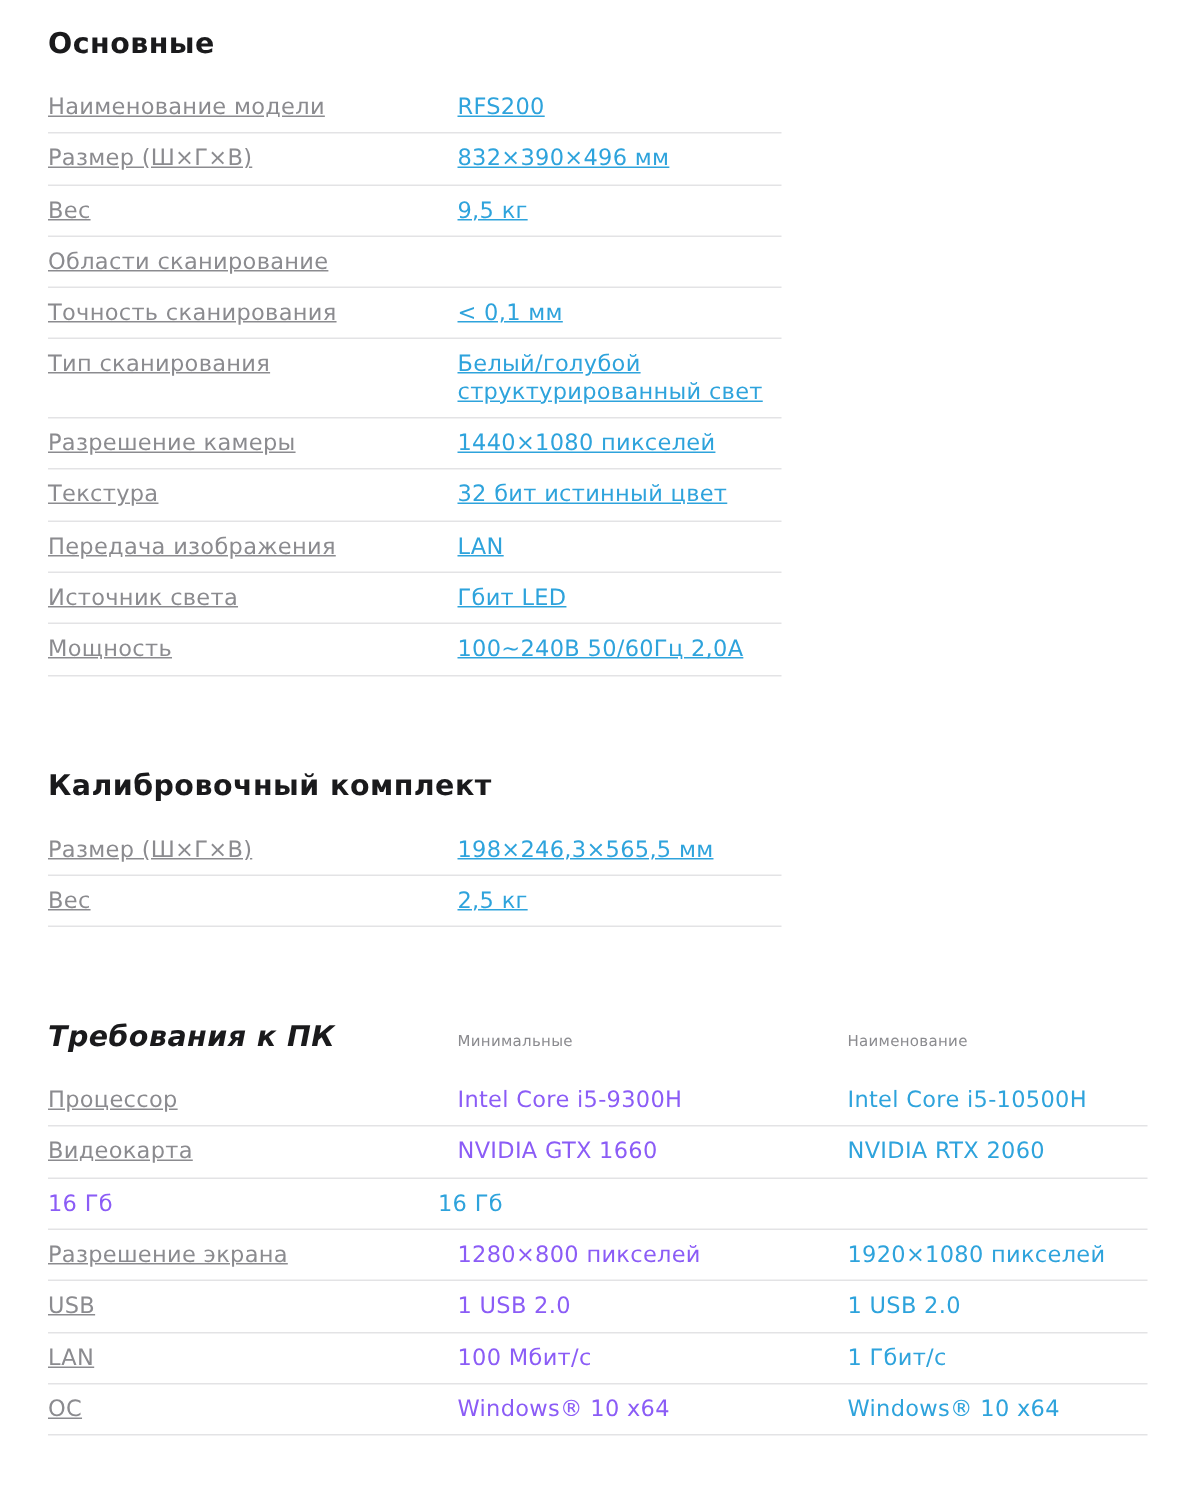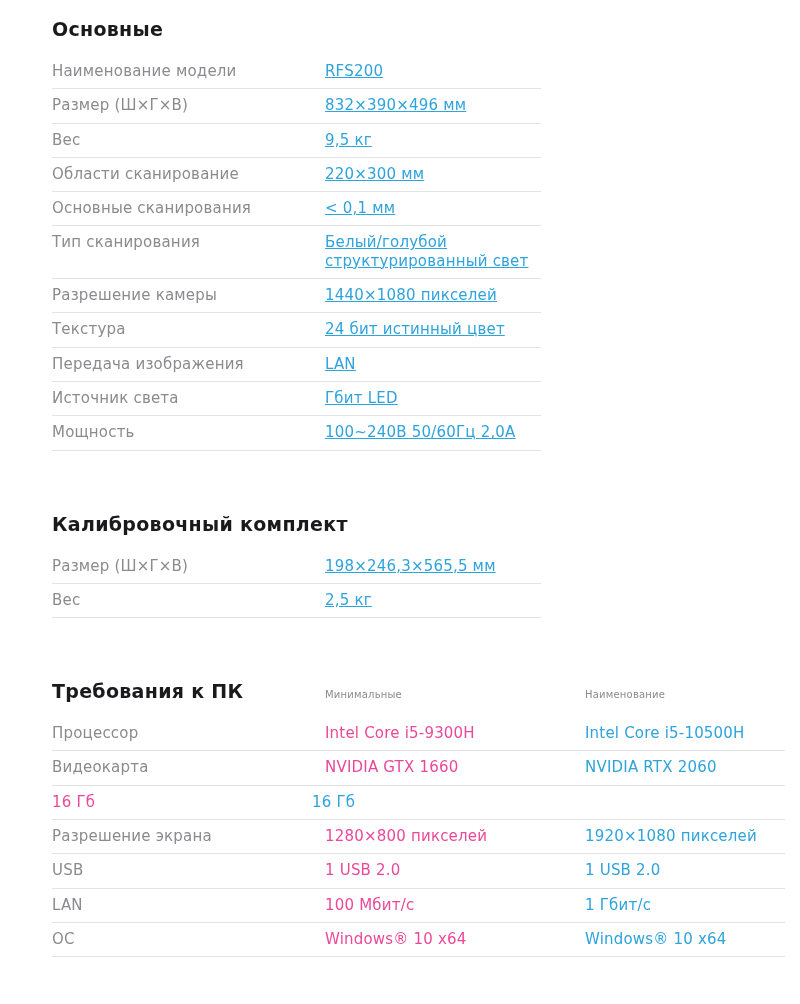--- a/index.html
+++ b/index.html
@@ -8,43 +8,43 @@
     font-family: "DejaVu Sans", "Liberation Sans", sans-serif;
     color: #8b8b8f;
     -webkit-font-smoothing: antialiased;
   }
   .page { padding: 18px 0 0 32px; }
 
   .section-title {
     font-size: 19px; font-weight: 700; color: #1a1a1c;
     letter-spacing: 0.3px; margin: 0 0 15px 0;
   }
-  .section { margin-bottom: 62px; margin-left: 20px; }
+  .section { margin-bottom: 62px; }
   .section:last-child { margin-bottom: 0; }
 
   .rows { }
   .row {
     display: flex; align-items: flex-start;
     padding: 7px 0 8px 0;
     border-bottom: 1px solid #e3e3e5;
     font-size: 15px; line-height: 1.22; letter-spacing: 0.2px;
   }
   .narrow .row { width: 489px; }
   .wide .row { width: 733px; }
 
-  .cell-label { width: 273px; flex: 0 0 273px; color: #8b8b8f; padding-right: 12px; box-sizing: border-box; }
+  .cell-label { width: 273px; flex: 0 0 273px; color: #8b8b8f; padding-right: 12px; box-sizing: border-box; text-decoration: underline; }
   .cell-value { color: #2ea3dc; }
   .narrow .cell-value { width: 216px; text-decoration: underline; }
-  .cell-min { width: 260px; flex: 0 0 260px; color: #ec4899; padding-right: 12px; box-sizing: border-box; }
+  .cell-min { width: 260px; flex: 0 0 260px; color: #8b5cf6; padding-right: 12px; box-sizing: border-box; }
   .cell-rec { color: #2ea3dc; }
 
   .pc-header { display: flex; align-items: baseline; margin-bottom: 15px; width: 733px; }
   .pc-header .pc-title {
     width: 273px; flex: 0 0 273px;
-    font-size: 19px; font-weight: 700; color: #1a1a1c; letter-spacing: 0.3px;
+    font-size: 19px; font-weight: 700; color: #1a1a1c; letter-spacing: 0.3px; font-style: italic;
   }
   .pc-header .pc-col { font-size: 10px; color: #8b8b8f; letter-spacing: 0.2px; }
   .pc-header .pc-col-min { width: 260px; flex: 0 0 260px; }
 </style>
 </head>
 <body>
 
 <div class="page">
 
   <div class="section narrow">
@@ -57,37 +57,36 @@
       <div class="row">
         <div class="cell-label">Размер (Ш×Г×В)</div>
         <div class="cell-value">832×390×496 мм</div>
       </div>
       <div class="row">
         <div class="cell-label">Вес</div>
         <div class="cell-value">9,5 кг</div>
       </div>
       <div class="row">
         <div class="cell-label">Области сканирование</div>
-        <div class="cell-value">220×300 мм</div>
       </div>
       <div class="row">
-        <div class="cell-label">Основные сканирования</div>
+        <div class="cell-label">Точность сканирования</div>
         <div class="cell-value">&lt; 0,1 мм</div>
       </div>
       <div class="row">
         <div class="cell-label">Тип сканирования</div>
         <div class="cell-value">Белый/голубой структурированный свет</div>
       </div>
       <div class="row">
         <div class="cell-label">Разрешение камеры</div>
         <div class="cell-value">1440×1080 пикселей</div>
       </div>
       <div class="row">
         <div class="cell-label">Текстура</div>
-        <div class="cell-value">24 бит истинный цвет</div>
+        <div class="cell-value">32 бит истинный цвет</div>
       </div>
       <div class="row">
         <div class="cell-label">Передача изображения</div>
         <div class="cell-value">LAN</div>
       </div>
       <div class="row">
         <div class="cell-label">Источник света</div>
         <div class="cell-value">Гбит LED</div>
       </div>
       <div class="row">

